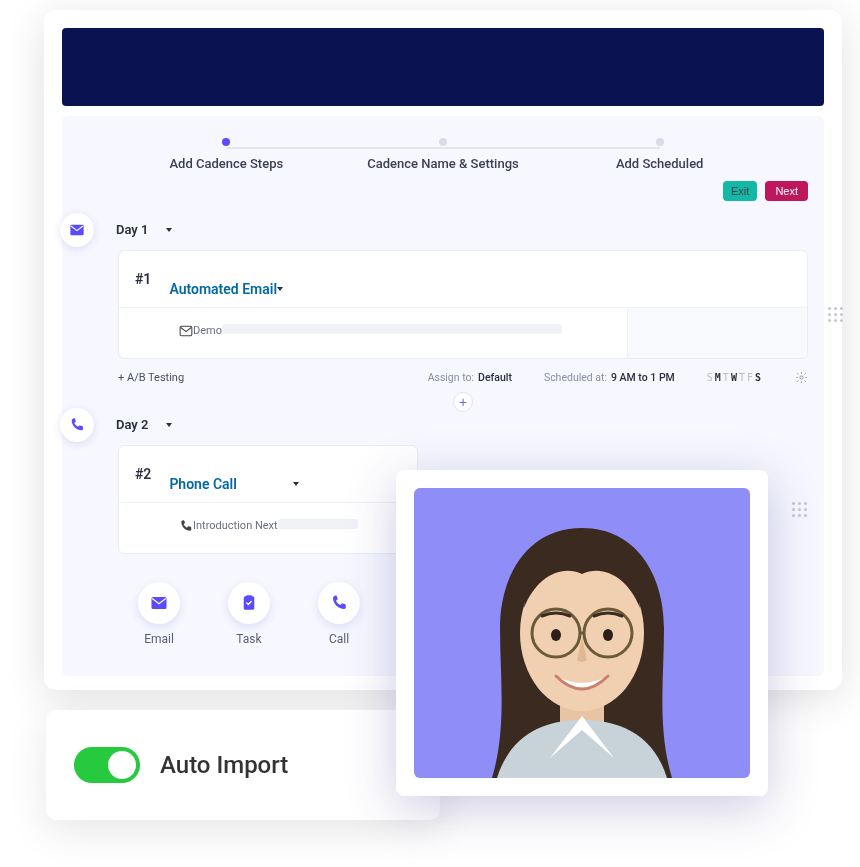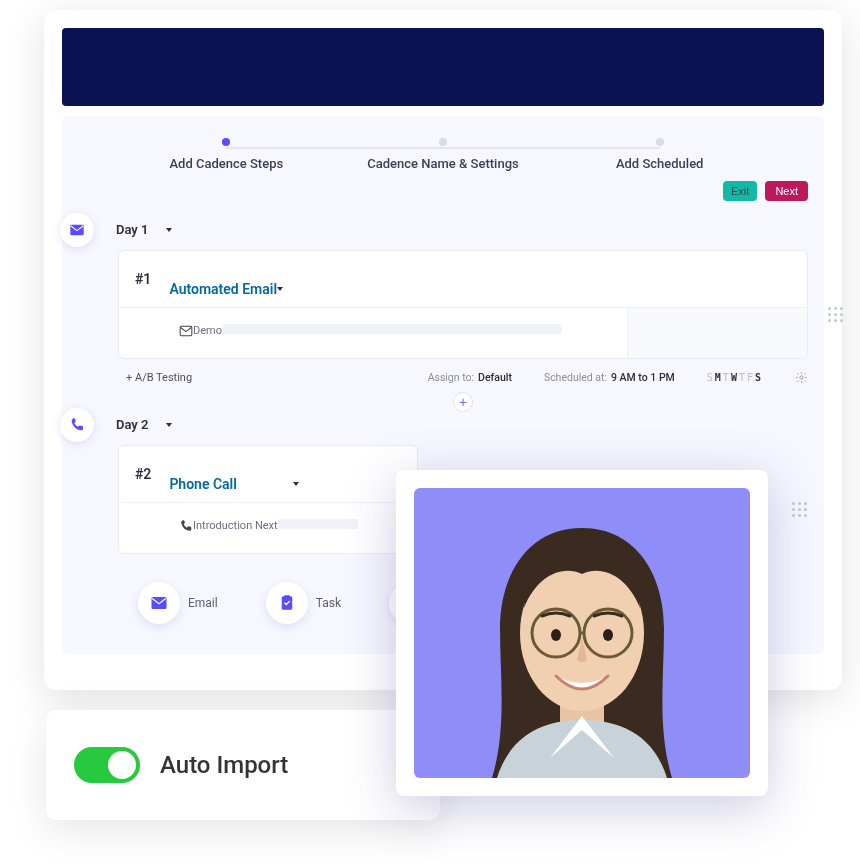--- a/index.html
+++ b/index.html
@@ -191,21 +191,20 @@
     align-items: center;
     justify-content: space-between;
     margin: 12px 0 0 40px;
     font-size: 10.5px;
     color: #787c92;
   }
   .ab-link {
     color: #4b4e60;
     font-size: 11px;
     cursor: pointer;
-    margin-left: 8px;
   }
   .footer-right {
     display: flex;
     align-items: center;
     gap: 32px;
   }
   .footer-kv { display:flex; gap:4px; align-items:center;}
   .footer-kv .k { color:#8a8ea0; }
   .footer-kv .v { color:#2b2e3d; font-weight:500; }
   .dow {
@@ -230,21 +229,21 @@
     cursor:pointer;
     display:flex;align-items:center;justify-content:center;
   }
   
   .action-row {
     display:flex;
     gap: 48px;
     margin: 28px 0 0 60px;
   }
   .action-col {
-    display:flex; flex-direction:row; align-items:center; gap:8px;
+    display:flex; flex-direction:column; align-items:center; gap:8px;
     cursor:pointer;
   }
   .action-circle {
     width:42px; height:42px;
     border-radius:50%;
     background:#fff;
     box-shadow: 0 3px 10px rgba(80,80,160,0.14);
     display:flex;align-items:center;justify-content:center;
   }
   .action-circle svg { width:18px; height:18px; }

